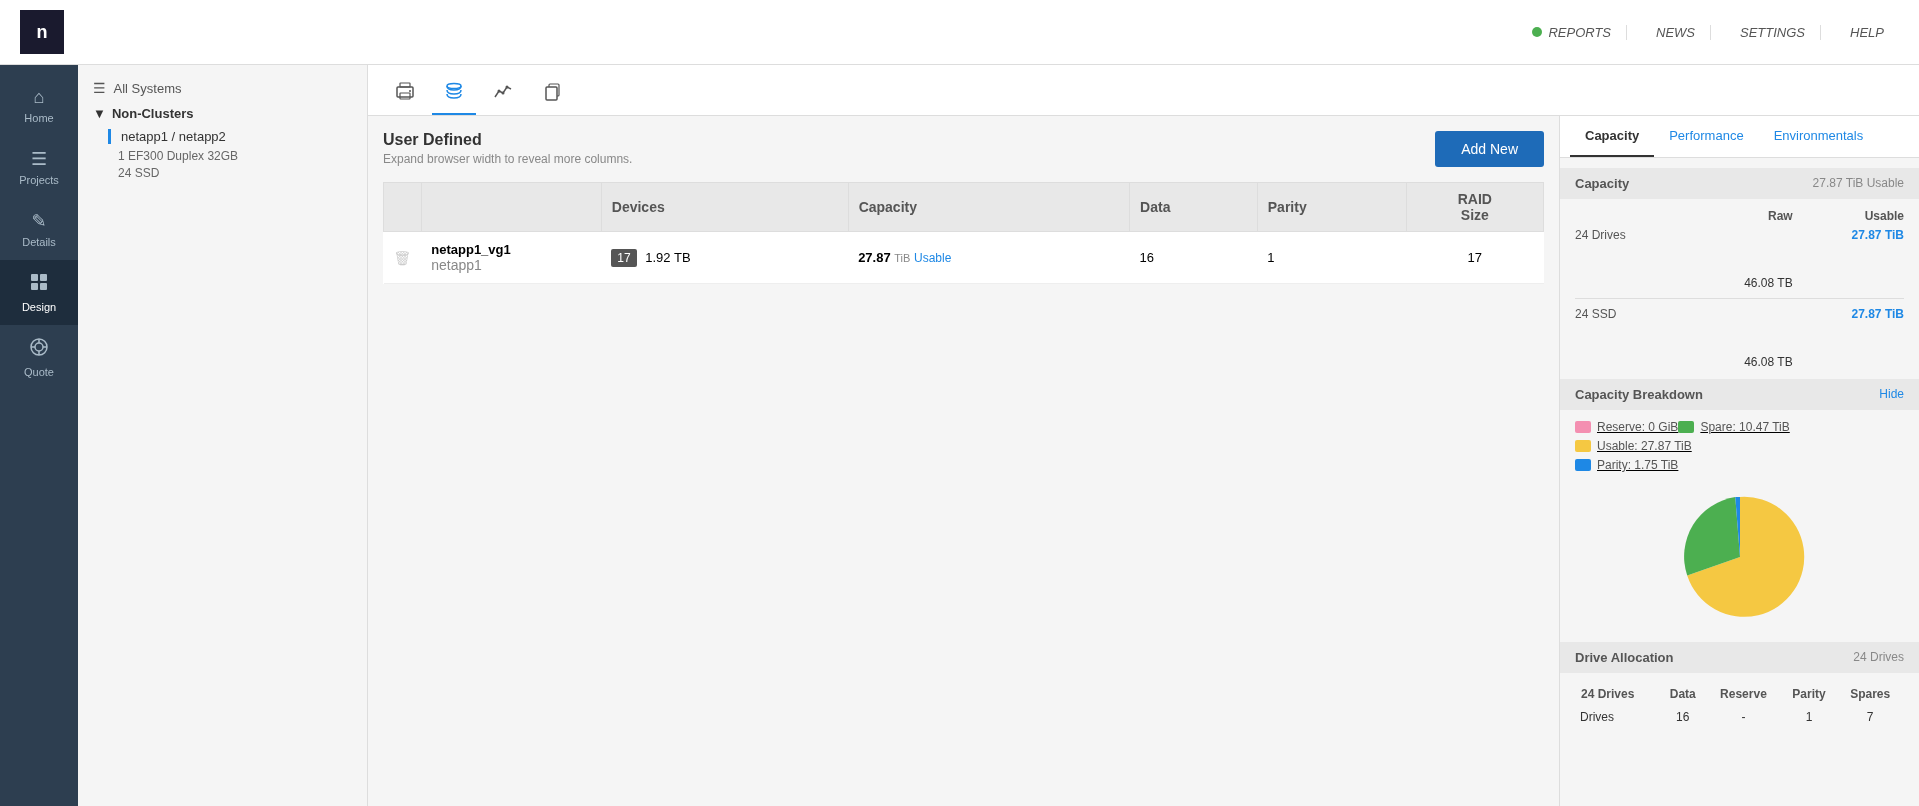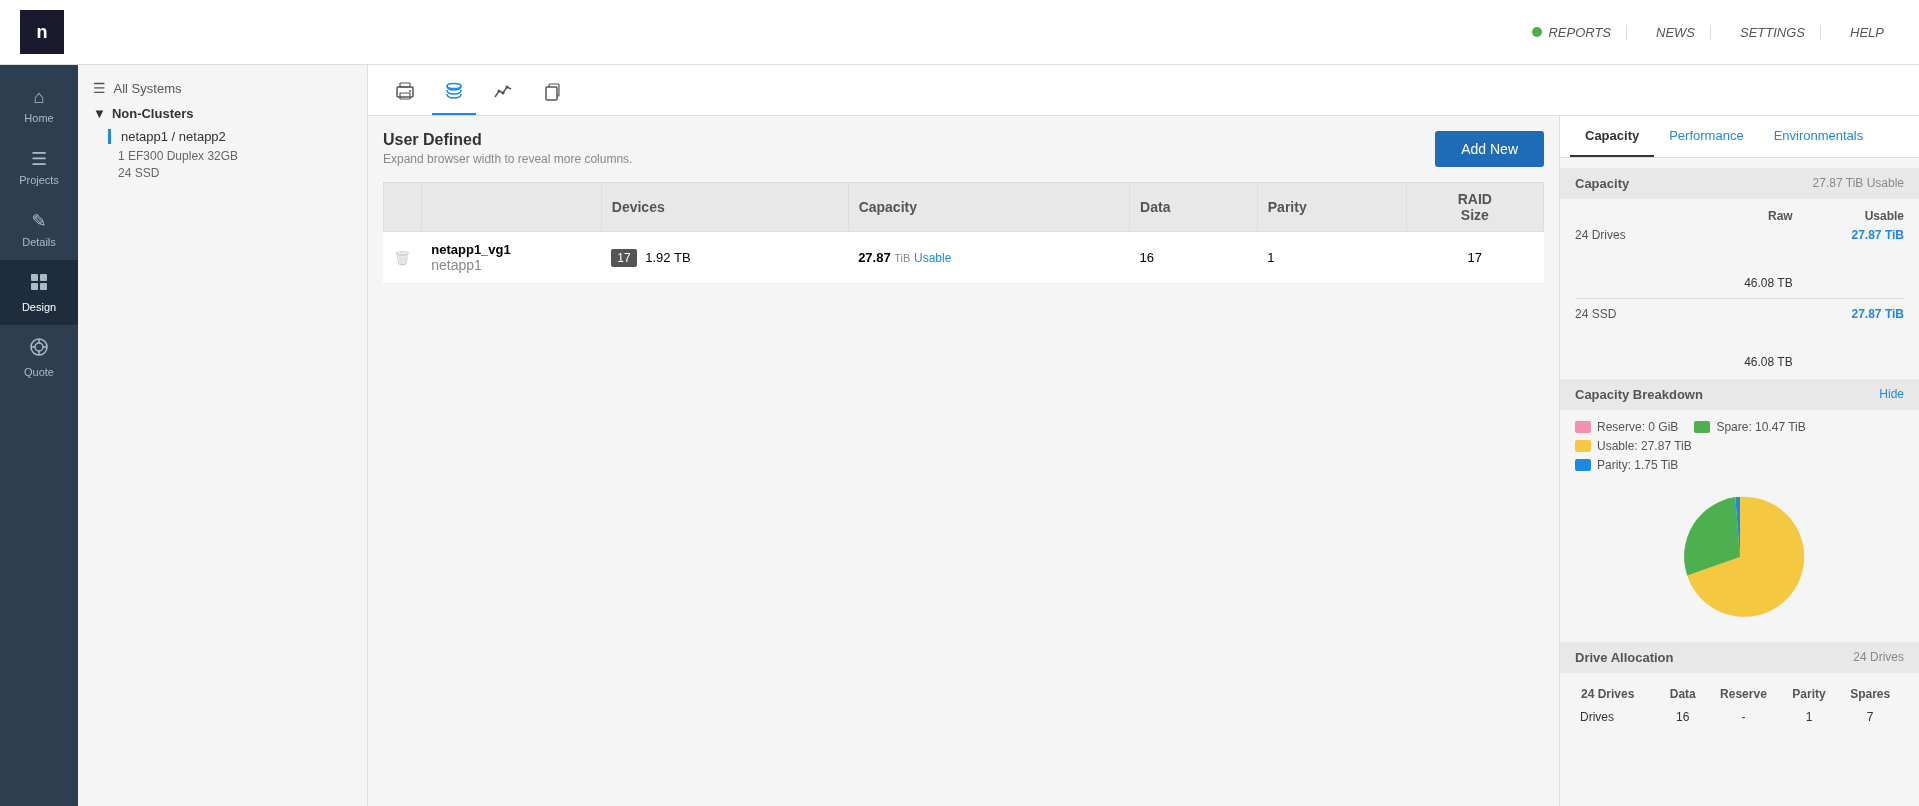--- a/index.html
+++ b/index.html
@@ -161,21 +161,21 @@
     .cap-value-blue { text-align: right; color: #1e88e5; font-weight: bold; }
     .cap-divider { grid-column: 1/-1; height: 1px; background: #ddd; margin: 3px 0; }
 
     .capacity-breakdown-header {
       display: flex; justify-content: space-between;
       background: #e8e8e8; padding: 8px 15px; margin: 10px -15px 0;
       font-size: 13px; font-weight: bold; color: #555;
     }
     .hide-link { color: #1e88e5; cursor: pointer; font-weight: normal; font-size: 12px; }
     .legend-grid { margin: 10px 0; font-size: 12px; }
-    .legend-row { display: flex; align-items: center; gap: 16px; margin-bottom: 5px; flex-wrap: wrap; }
+    .legend-row { display: flex; align-items: center; gap: 0; margin-bottom: 5px; flex-wrap: wrap; text-decoration: underline; }
     .legend-dot { width: 16px; height: 12px; border-radius: 2px; flex-shrink: 0; }
     .legend-text { color: #555; }
     .legend-pair { display: flex; align-items: center; gap: 6px; }
 
     
     .pie-container { display: flex; justify-content: center; margin: 15px 0; }
 
     .drive-alloc-header {
       background: #e8e8e8; padding: 8px 15px; margin: 5px -15px 0;
       font-size: 13px; font-weight: bold; color: #555; display: flex; justify-content: space-between;

